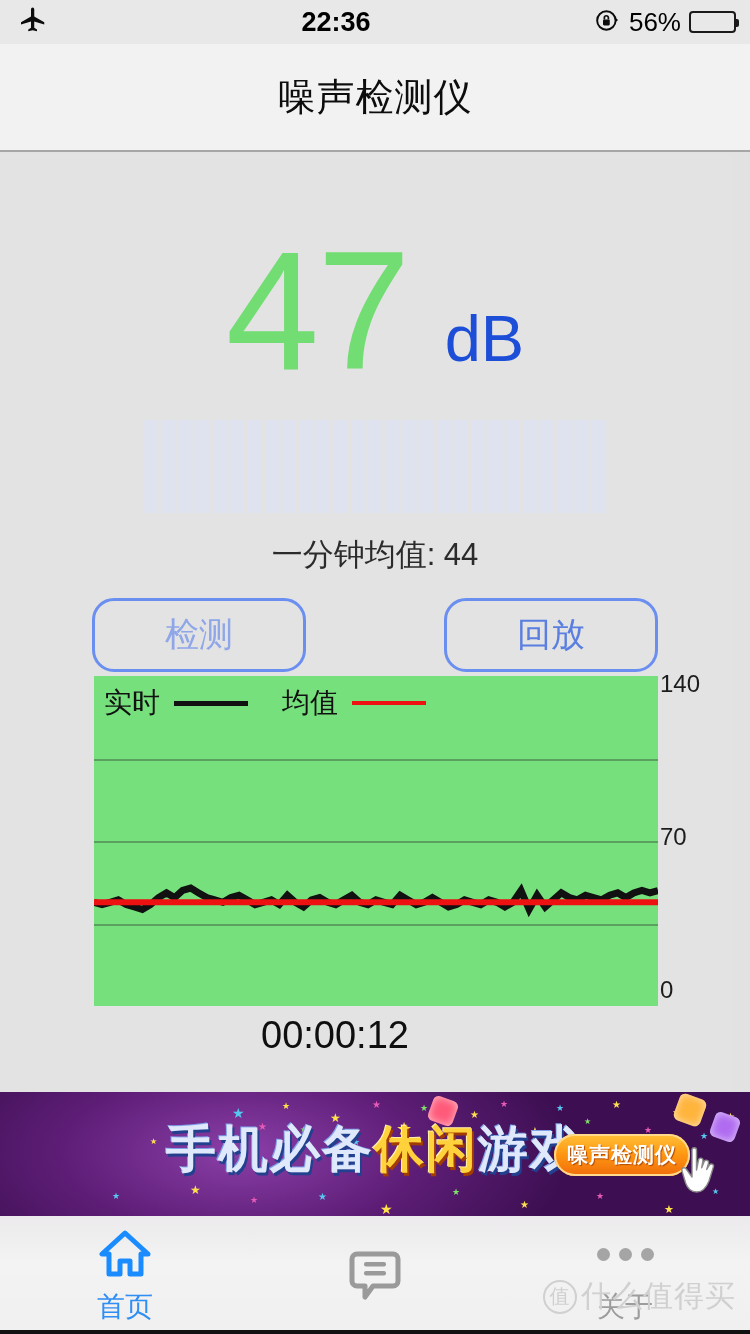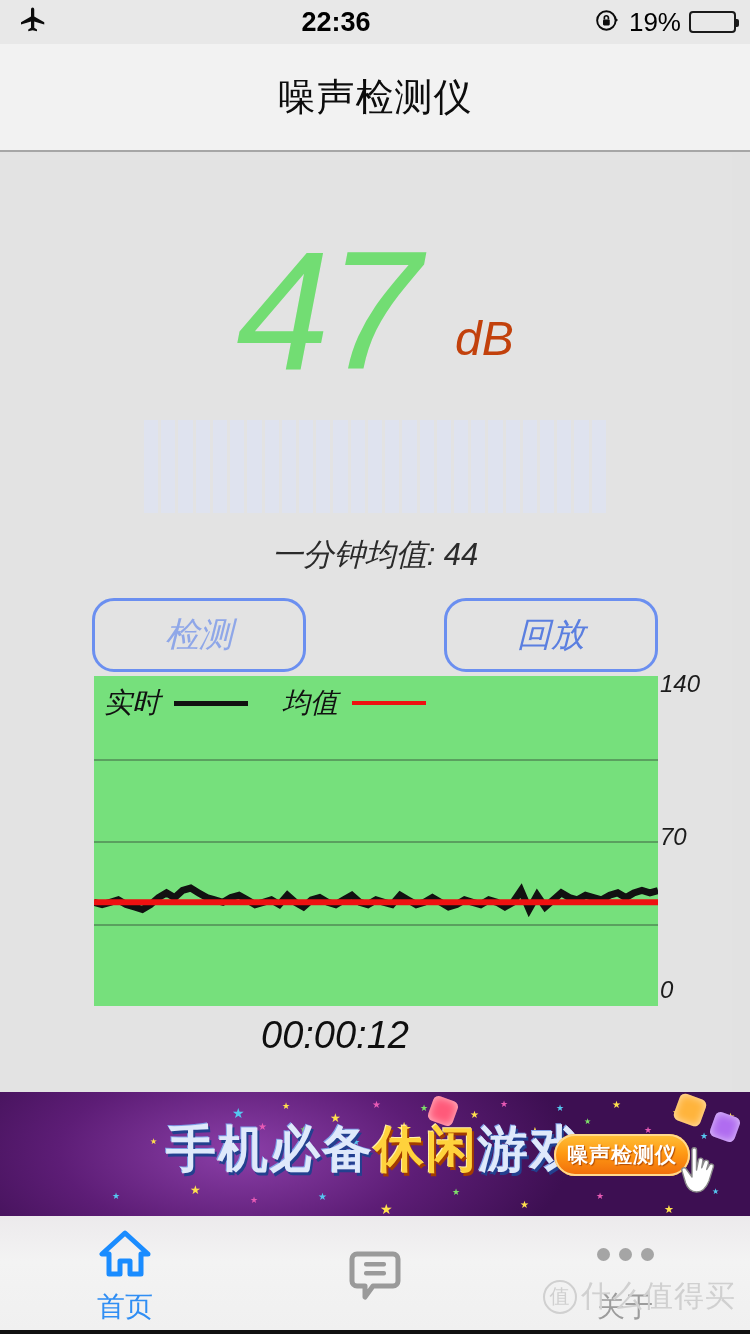--- a/index.html
+++ b/index.html
@@ -50,33 +50,32 @@
     box-sizing: border-box;
     display: flex; align-items: center; justify-content: center;
   }
   .nav-title { font-size: 38px; color: #0d0d0d; letter-spacing: 1px; }
 
   
   .main {
     position: absolute; top: 154px; left: 0;
     width: 732px; height: 938px;
     background: #e3e3e3;
-    font-style: italic;
   }
 
   .reading {
     position: absolute; top: 82px; left: 0; width: 750px;
     display: flex; align-items: flex-end; justify-content: center;
   }
   .reading-value {
     font-size: 168px; line-height: 150px;
     color: #72dd73; font-weight: normal; letter-spacing: -2px;
   }
   .reading-unit {
-    font-size: 48px; line-height: 78px; color: #c2410c;
+    font-size: 65px; line-height: 78px; color: #1d4ed8;
     margin-left: 36px; margin-bottom: 8px;
   }
 
   .meter {
     position: absolute; top: 266px; left: 144px;
     width: 462px; height: 93px;
     display: flex; gap: 3px; overflow: hidden;
   }
   .meter-seg { flex: 1 1 auto; background: #dfe3ef; }
 
@@ -239,21 +238,21 @@
     <div class="sb-center">22:36</div>
     <div class="sb-right">
       <span>
         <svg width="27" height="27" viewBox="0 0 24 24">
           <circle cx="11" cy="12" r="8.2" fill="none" stroke="#0b0b0b" stroke-width="1.7"></circle>
           <rect x="8" y="11" width="6" height="5.4" rx="1" fill="#0b0b0b"></rect>
           <path d="M9.2 11V9.6a1.8 1.8 0 013.6 0V11" fill="none" stroke="#0b0b0b" stroke-width="1.5"></path>
           <path d="M19 9.6l2.4 2-2.4 2z" fill="#0b0b0b"></path>
         </svg>
       </span>
-      <span class="batt-pct">19%</span>
+      <span class="batt-pct">56%</span>
       <span class="batt-shell">
         <span class="batt-fill" id="batt-fill" style="width: 59%;"></span>
         <span class="batt-nub"></span>
       </span>
     </div>
   </div>
 
   <div class="navbar">
     <div class="nav-title">噪声检测仪</div>
   </div>

